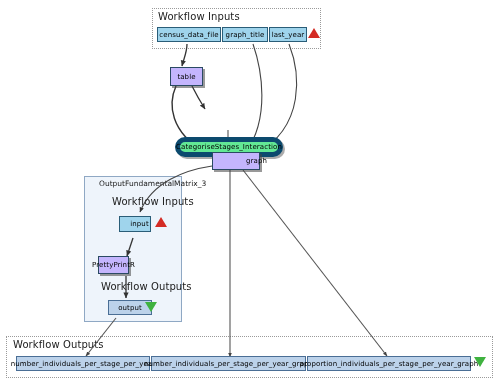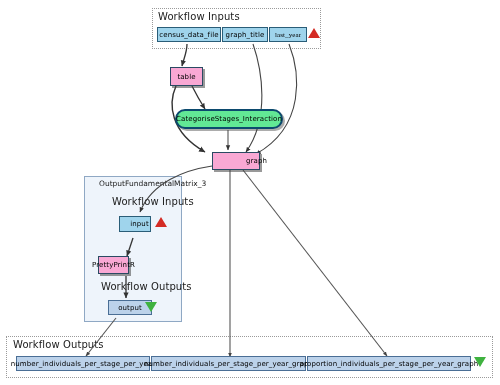--- a/index.html
+++ b/index.html
@@ -71,35 +71,36 @@
     z-index: 6;
     letter-spacing: 0.1px;
   }
   
   .node.port {
     background: #9fd4ec;
     border: 1px solid #2a5d78;
   }
   
   .node.processor {
-    background: #f9a8d4;
+    background: #c4b5fd;
     border: 1px solid #2a4a63;
     box-shadow: 2px 2px 0 rgba(70,70,70,0.55);
   }
   
   .node.wfoutput {
     background: #bcd2ea;
     border: 1px solid #4a6e95;
   }
   
   .node.greenwf {
     background: #62e895;
-    border: 2px solid #0c4a6e;
+    border: 5px solid #0c4a6e;
     border-radius: 10px / 50%;
     box-shadow: 2px 2px 0 rgba(70,70,70,0.45);
+    margin-top: 28px;
   }
 
   
   .tri {
     position: absolute;
     width: 0;
     height: 0;
     z-index: 7;
   }
   .tri.up {
@@ -161,21 +162,21 @@
     <path d="M 126,276 L 126,298" stroke="#333" stroke-width="1.3" fill="none" marker-end="url(#arrow)"></path>
 
     <path d="M 116,318 L 86,356" stroke="#555" stroke-width="1.1" fill="none" marker-end="url(#arrowThin)"></path>
   </svg>
 
   <div class="cluster" style="left:152px; top:8px; width:169px; height:41px;"></div>
   <div class="cluster-title" style="left:158px; top:11px;">Workflow Inputs</div>
 
   <div class="node port" style="left:157px; top:27px; width:64px; height:15px;">census_data_file</div>
   <div class="node port" style="left:222px; top:27px; width:46px; height:15px;">graph_title</div>
-  <div class="node port" style="left:269px; top:27px; width:38px; height:15px;font-family:Liberation Serif, serif;">last_year</div>
+  <div class="node port" style="left:269px; top:27px; width:38px; height:15px;">last_year</div>
   <div class="tri up small" style="left:308px; top:28px;"></div>
 
   <div class="node processor" style="left:170px; top:67px; width:33px; height:19px;">table</div>
 
   <div class="node greenwf" style="left:175px; top:109px; width:108px; height:20px;">CategoriseStages_Interaction</div>
 
   <div class="node processor" style="left:212px; top:152px; width:48px; height:18px;padding-left:41px;">graph</div>
 
   <div class="subworkflow" style="left:84px; top:176px; width:98px; height:146px;"></div>
   <div class="subworkflow-title" style="left:88px; top:179px;">OutputFundamentalMatrix_3</div>

